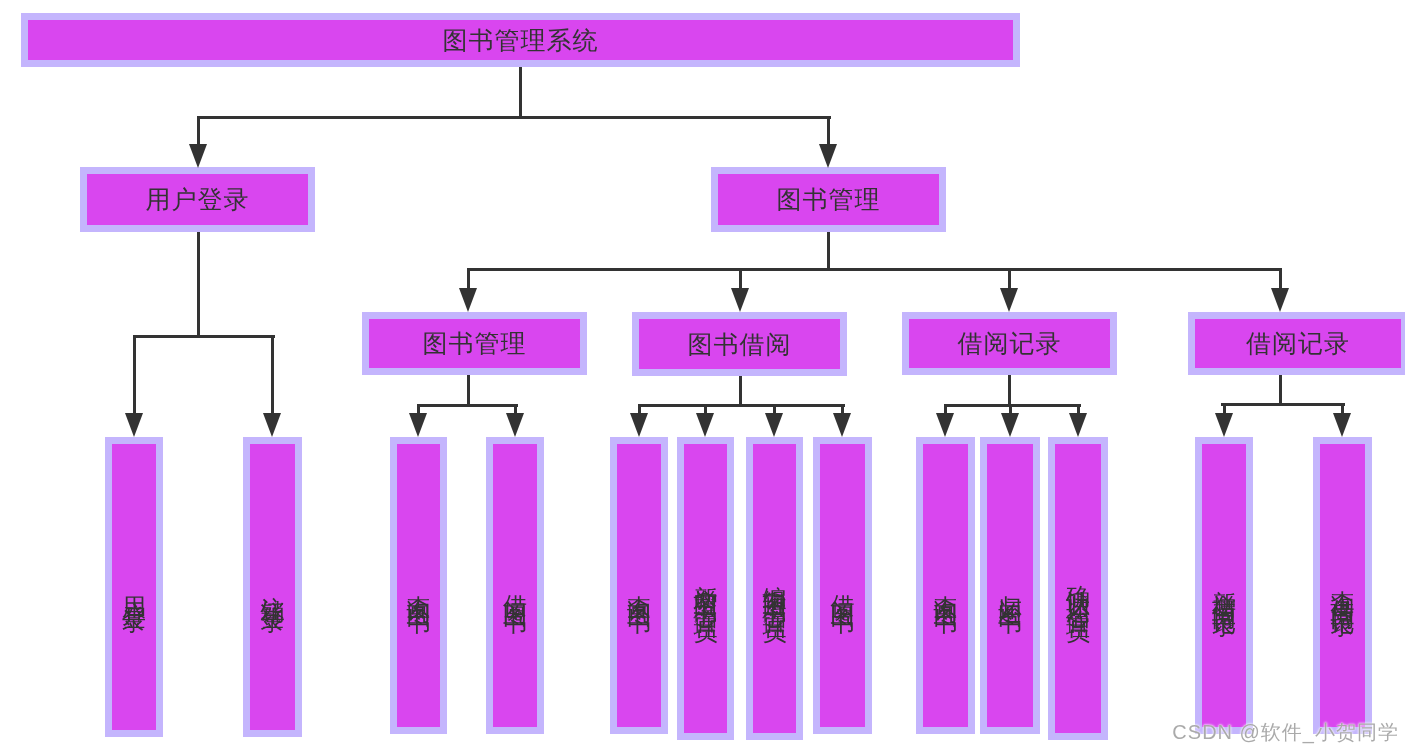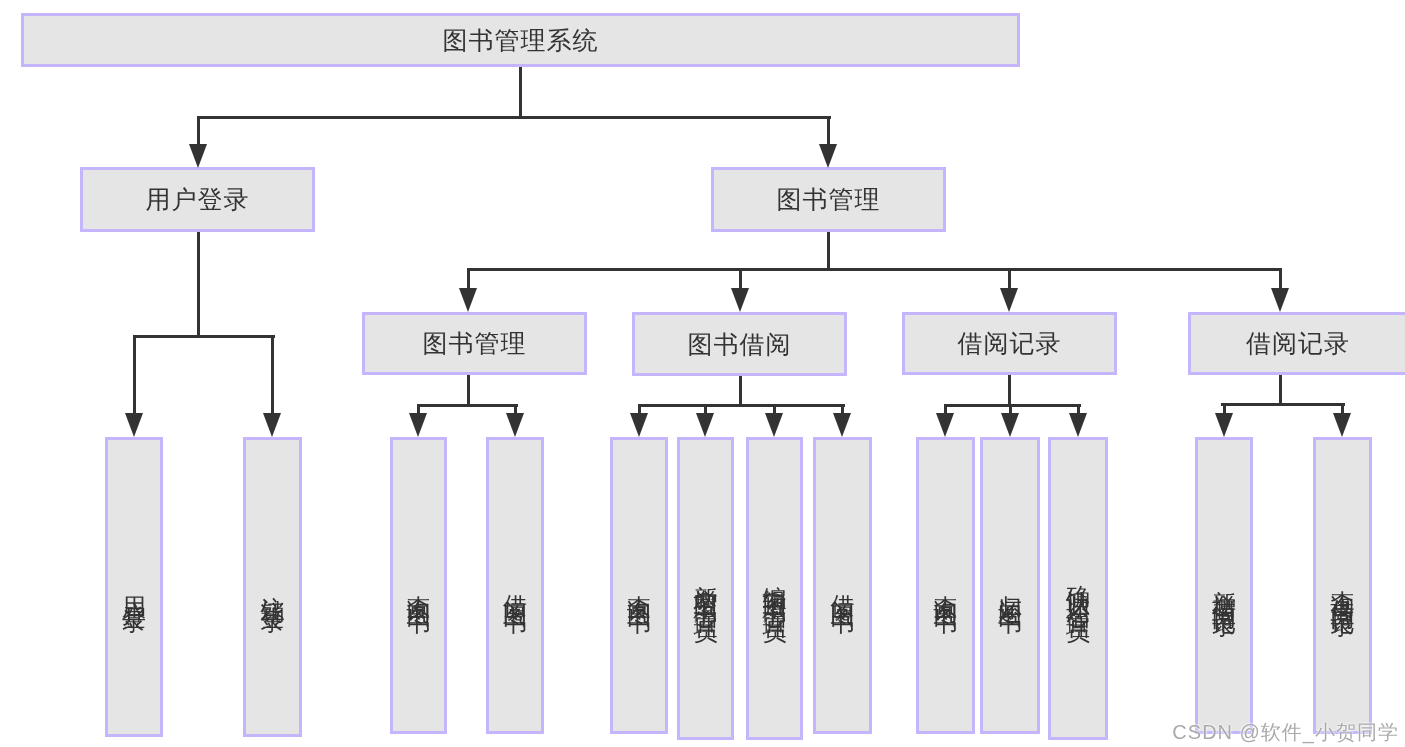--- a/index.html
+++ b/index.html
@@ -6,22 +6,22 @@
   #stage{
     position:relative;
     width:1405px;height:747px;
     background:#fff;
     overflow:hidden;
     font-family:"Liberation Sans","DejaVu Sans",sans-serif;
   }
   .node{
     position:absolute;
     box-sizing:border-box;
-    background:#e5e5e5;
-    border:3px solid #c4b5fd;
+    background:#d946ef;
+    border:7px solid #c4b5fd;
     display:flex;
     align-items:center;
     justify-content:center;
     color:#333;
     font-size:25px;
     line-height:1;
     white-space:nowrap;
     text-align:right;
   }
   .node.h{letter-spacing:1px;}

